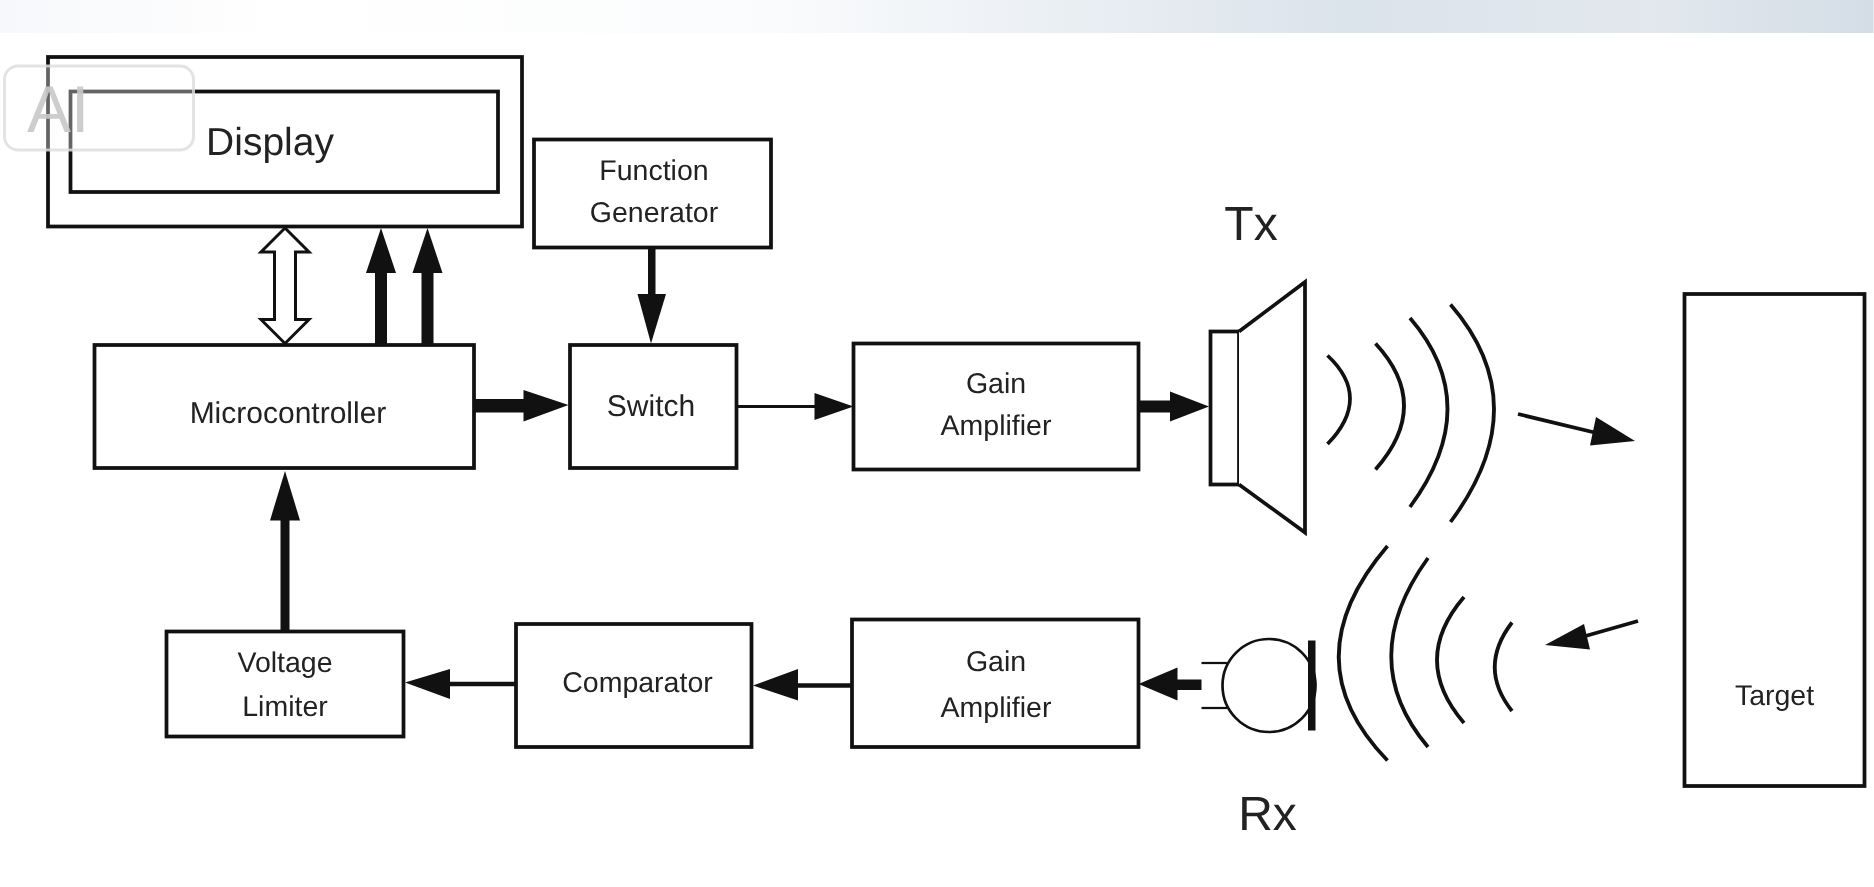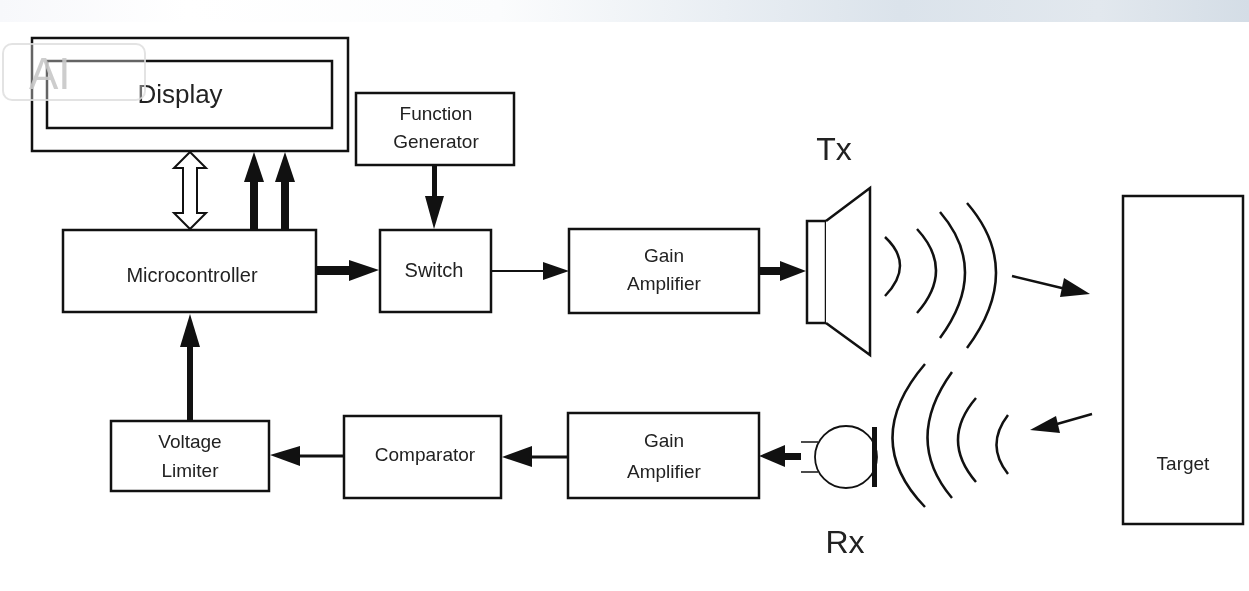--- a/index.html
+++ b/index.html
@@ -1,20 +1,20 @@
 <!DOCTYPE html>
 <html><head>
 <meta charset="utf-8">
 <style>
   html, body { margin: 0; padding: 0; }
   body { width: 1249px; height: 591px; background: #ffffff; overflow: hidden; position: relative; font-family: "Liberation Sans", "DejaVu Sans", sans-serif; }
   .top-band { position: absolute; left: 0; top: 0; width: 1249px; height: 22px;
     background: linear-gradient(90deg, #f7f8fb 0%, #ffffff 15%, #fbfcfd 40%, #e9eef3 58%, #dbe3eb 72%, #e2e8ee 88%, #d4dde6 100%); }
-  .badge { position: absolute; left: 2px; top: 43px; width: 144px; height: 58px; border: 2px solid rgba(220,220,220,0.8);
-    border-radius: 10px; background: rgba(255,255,255,0.35); color: rgba(200,200,200,0.9); font-size: 44px; line-height: 58px; padding-left: 25px; box-sizing: border-box; }
+  .badge { position: absolute; left: 2px; top: 43px; width: 128px; height: 58px; border: 2px solid rgba(220,220,220,0.8);
+    border-radius: 10px; background: rgba(255,255,255,0.35); color: rgba(200,200,200,0.9); font-size: 44px; line-height: 58px; padding-left: 14px; box-sizing: border-box; }
   svg { position: absolute; left: 0; top: 0; }
   .lbl { font-family: "Liberation Sans", "DejaVu Sans", sans-serif; fill: #222; }
   .box { fill: #fff; stroke: #111; stroke-width: 2.5; }
 </style>
 </head>
 <body>
 
 <div class="top-band"></div>
 
 <svg width="1249" height="591" viewBox="0 0 1249 591">

